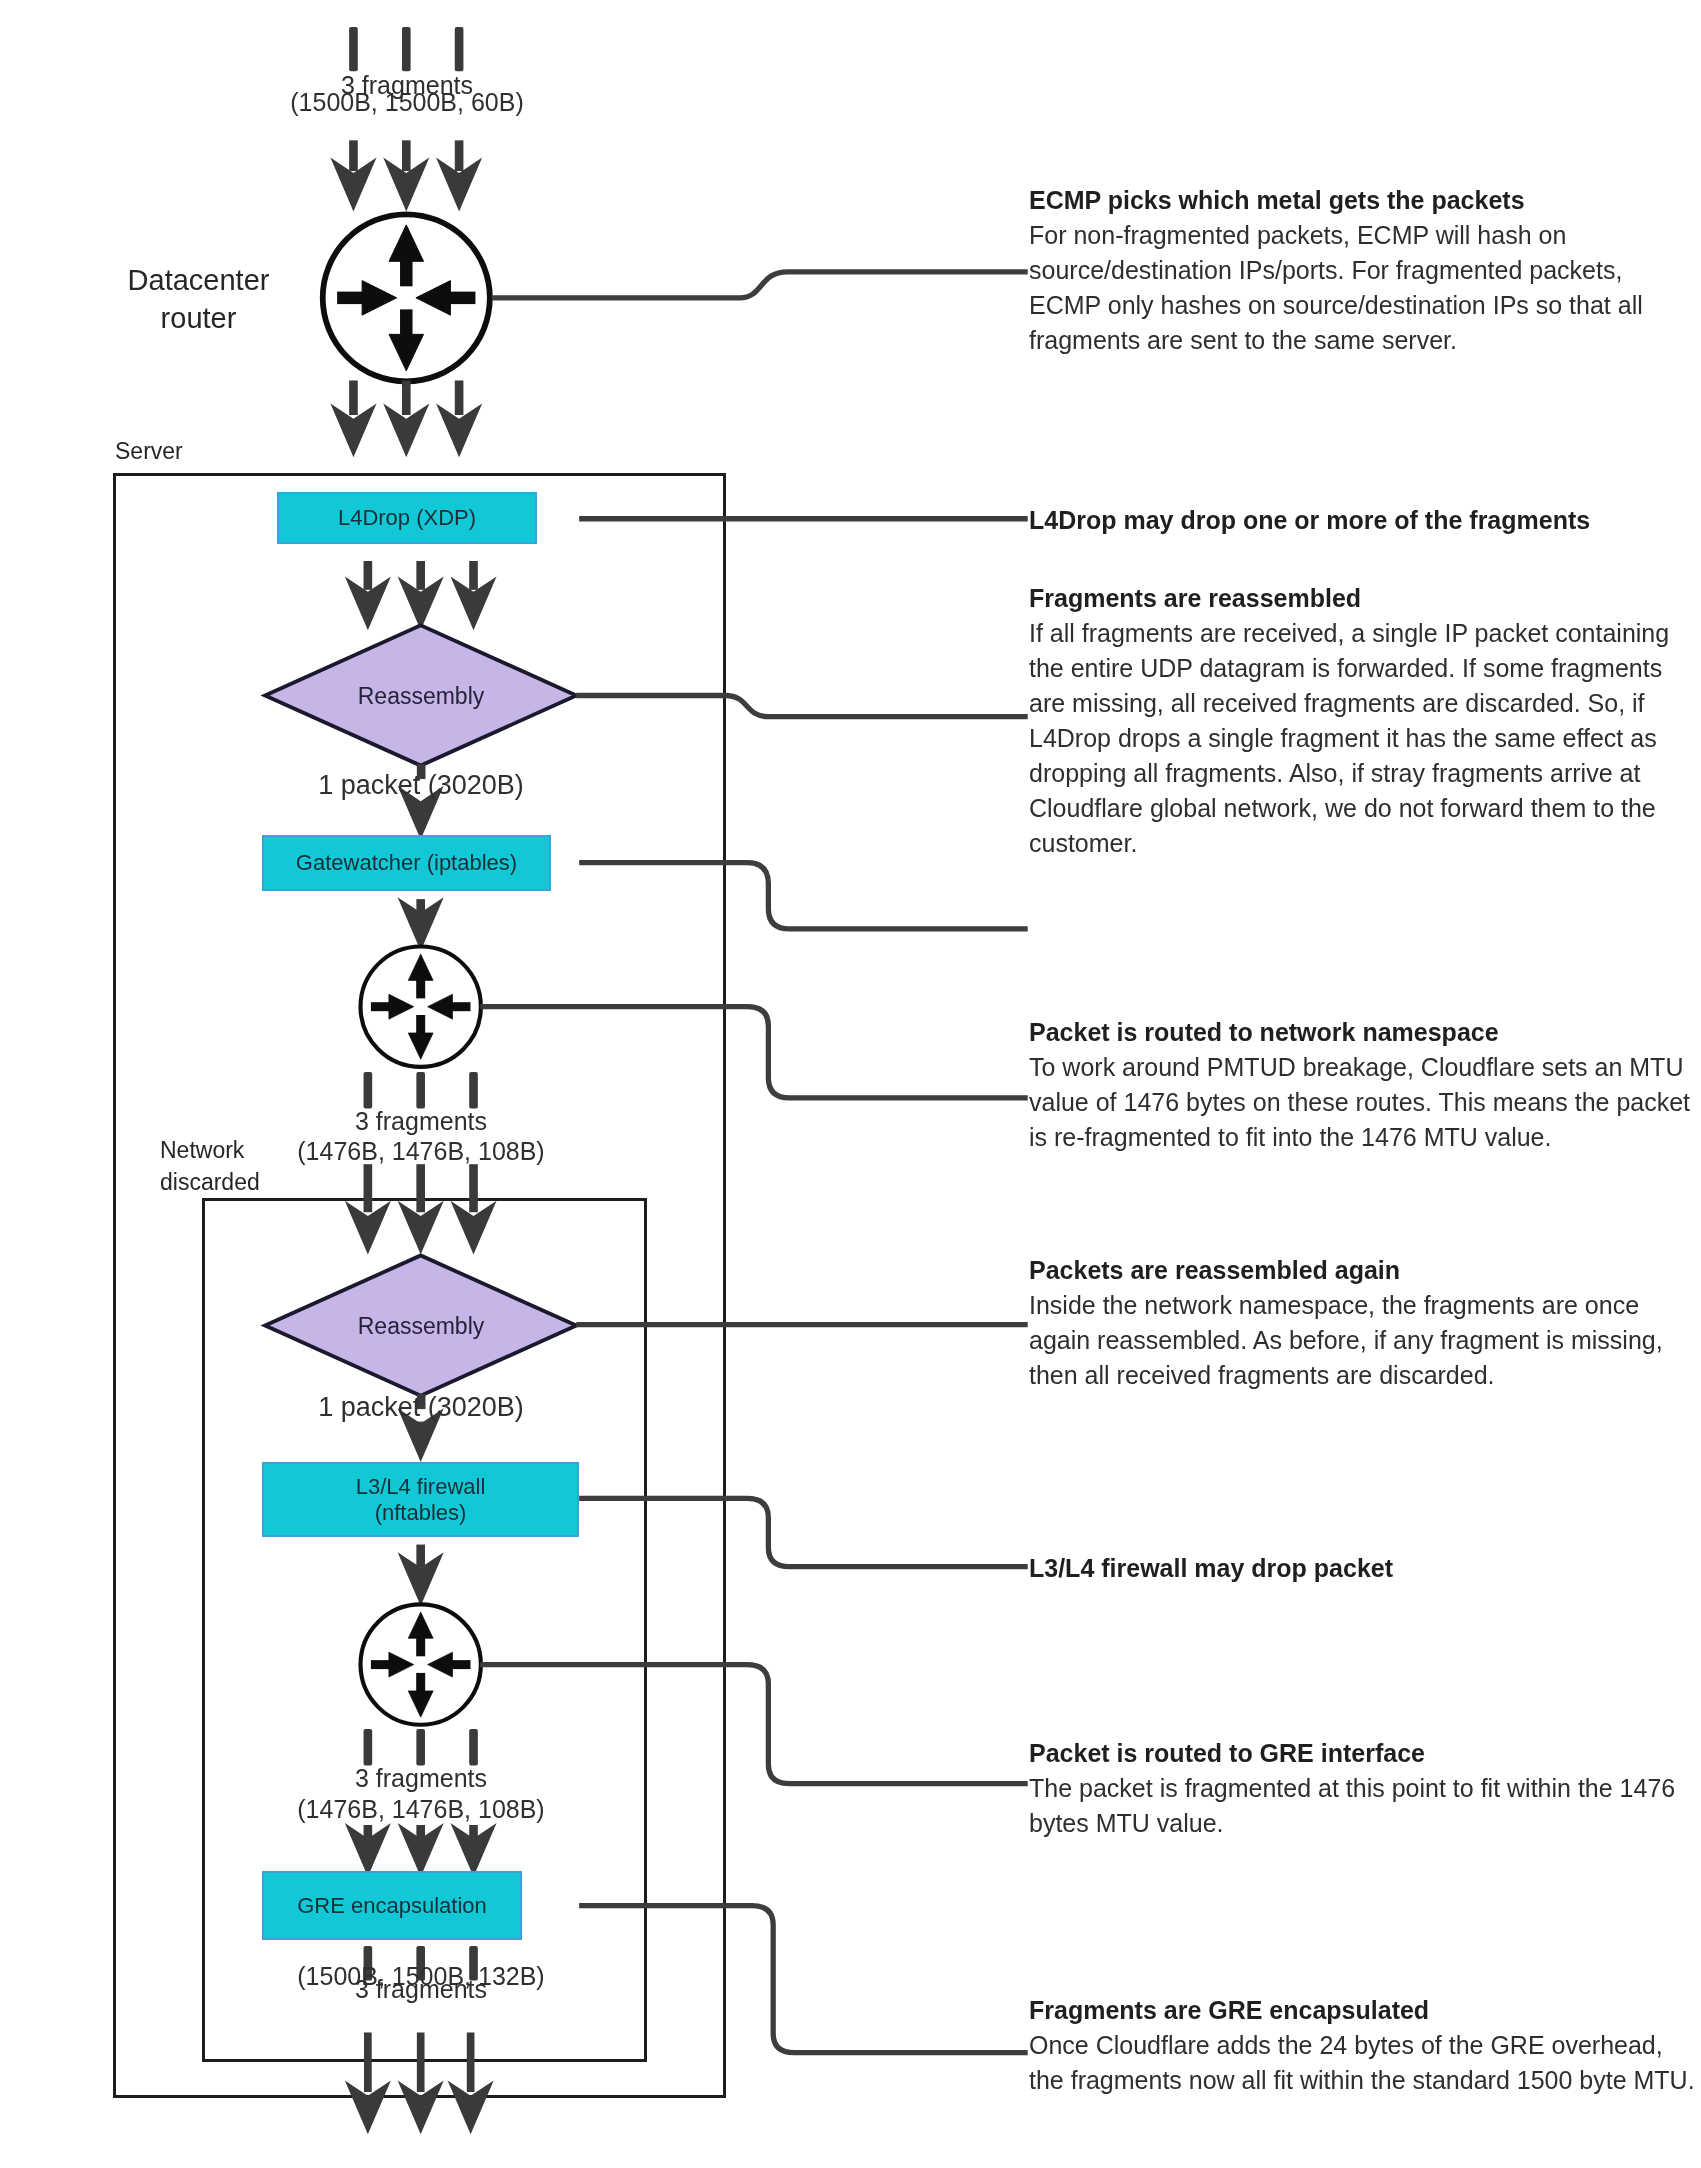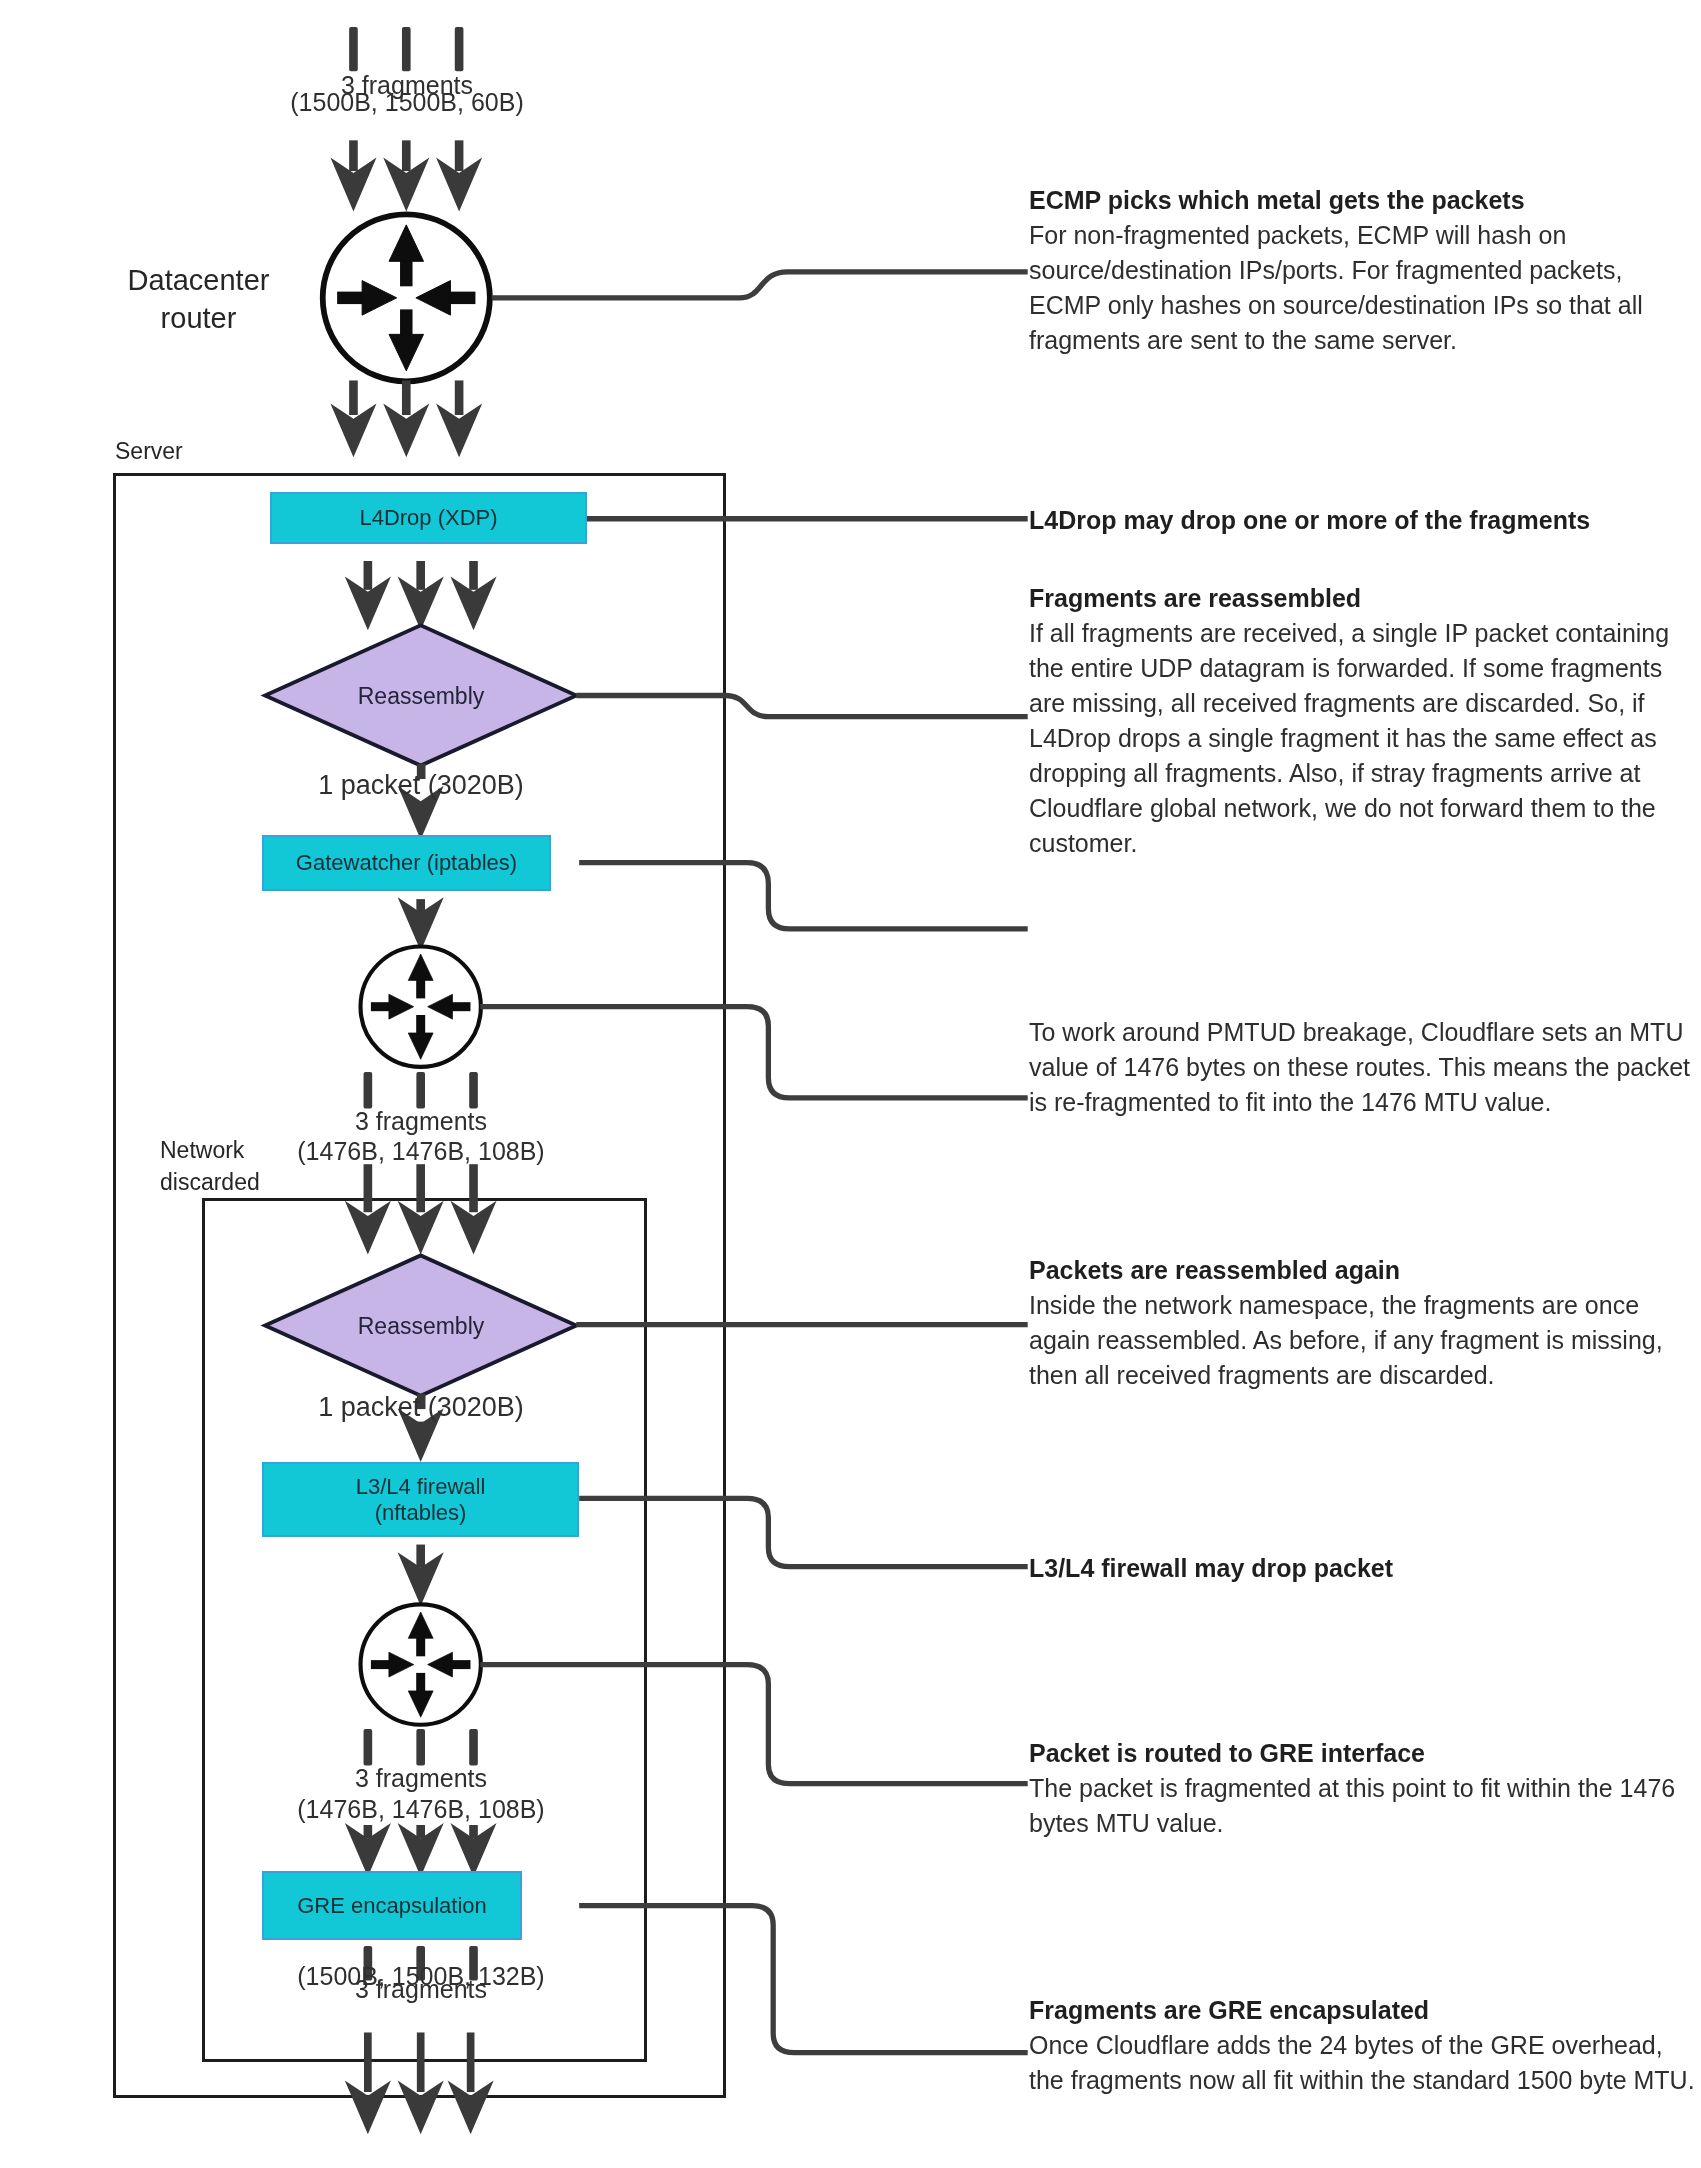--- a/index.html
+++ b/index.html
@@ -159,21 +159,21 @@
       <path d="M603,1984 H783 Q805,1984 805,2004 V2117 Q805,2137 827,2137 H1070"></path>
     </g>
   </svg>
 
   <div class="lbl center-lbl fs26" style="left:407px;top:71px;">3 fragments</div>
   <div class="lbl center-lbl fs26" style="left:407px;top:88px;">(1500B, 1500B, 60B)</div>
 
   <div class="lbl big-lbl" style="left:112px;top:261px;width:173px;">Datacenter router</div>
   <div class="lbl box-lbl" style="left:115px;top:438px;">Server</div>
 
-  <div class="node" style="left:270px;top:492px;width:317px;height:52px;">
+  <div class="node" style="left:277px;top:492px;width:260px;height:52px;">
     <span>L4Drop (XDP)</span>
   </div>
 
   <div class="dlabel" style="left:421px;top:696px;">Reassembly</div>
   <div class="lbl center-lbl fs28" style="left:421px;top:770px;">1 packet (3020B)</div>
 
   <div class="node" style="left:262px;top:835px;width:289px;height:56px;">
     <span>Gatewatcher (iptables)</span>
   </div>
 
@@ -205,20 +205,21 @@
     <div>For non-fragmented packets, ECMP will hash on source/destination IPs/ports. For fragmented packets, ECMP only hashes on source/destination IPs so that all fragments are sent to the same server.</div>
   </div>
   <div class="ann" style="left:1029px;top:503px;">
     <div class="t">L4Drop may drop one or more of the fragments</div>
   </div>
   <div class="ann" style="left:1029px;top:581px;">
     <div class="t">Fragments are reassembled</div>
     <div>If all fragments are received, a single IP packet containing the entire UDP datagram is forwarded. If some fragments are missing, all received fragments are discarded. So, if L4Drop drops a single fragment it has the same effect as dropping all fragments. Also, if stray fragments arrive at Cloudflare global network, we do not forward them to the customer.</div>
   </div>
   <div class="ann" style="left:1029px;top:1015px;">
+    <div class="t">Packet is routed to network namespace</div>
     <div>To work around PMTUD breakage, Cloudflare sets an MTU value of 1476 bytes on these routes. This means the packet is re-fragmented to fit into the 1476 MTU value.</div>
   </div>
   <div class="ann" style="left:1029px;top:1253px;">
     <div class="t">Packets are reassembled again</div>
     <div>Inside the network namespace, the fragments are once again reassembled. As before, if any fragment is missing, then all received fragments are discarded.</div>
   </div>
   <div class="ann" style="left:1029px;top:1551px;">
     <div class="t">L3/L4 firewall may drop packet</div>
   </div>
   <div class="ann" style="left:1029px;top:1736px;">

